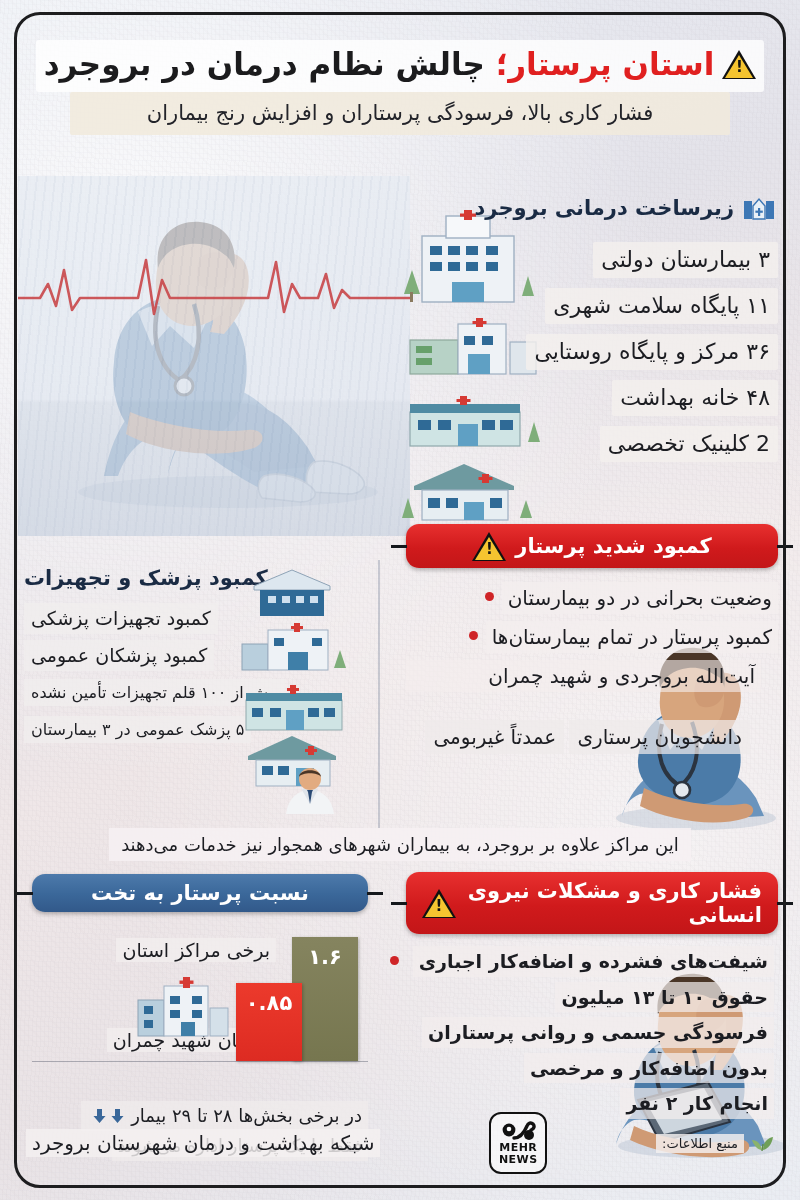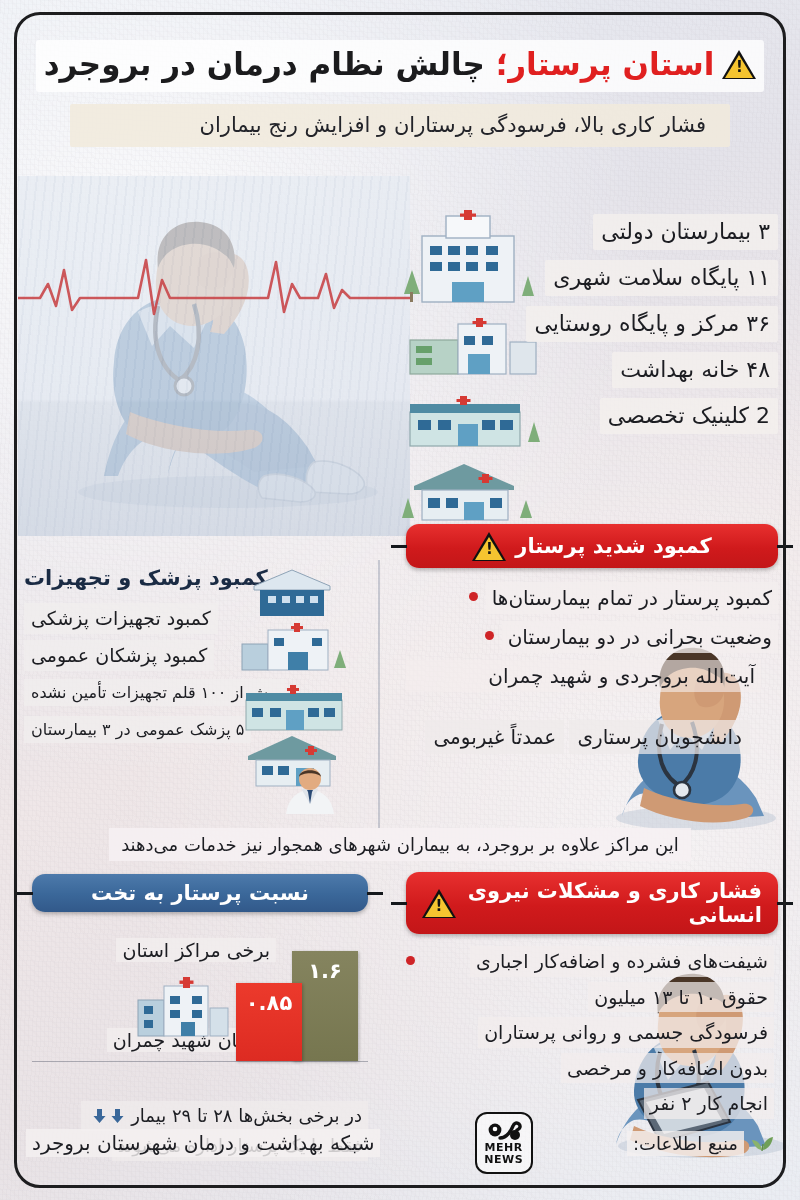--- a/index.html
+++ b/index.html
@@ -53,22 +53,22 @@
   .warn-bang{
     position:absolute;z-index:3;left:0;right:0;top:11px;text-align:center;
     font-size:15px;font-weight:bold;color:#111;line-height:1;
   }
   .title{
     font-size:31px;font-weight:bold;color:#1b1b1d;letter-spacing:-.3px;
     line-height:1.25;white-space:nowrap;
   }
   .title .red{color:#e02020;}
   .subtitle-wrap{
-    margin:12px 44px 0;background:rgba(241,234,220,.86);
-    padding:7px 24px;border-radius:2px;
+    margin:0 44px 0;background:rgba(241,234,220,.86);
+    padding:7px 24px;text-align:center;border-radius:2px;
   }
   .subtitle{font-size:21px;color:#23242a;line-height:1.4;}
 
   
   .nurse-a{position:absolute;left:18px;top:176px;width:392px;height:360px;z-index:5;overflow:hidden;}
   .ecg{position:absolute;left:0;top:64px;width:392px;height:90px;opacity:.9;}
   .wallfloor{position:absolute;left:0;top:0;width:100%;height:100%;
     background:linear-gradient(180deg,#e7ecf3 0%,#e2e8f1 62%,#d8dfe9 63%,#ccd5e2 100%);opacity:.75;}
   .wallfloor:after{content:"";position:absolute;inset:0;
     background:repeating-linear-gradient(96deg,rgba(150,165,190,.12) 0 2px,rgba(255,255,255,0) 2px 9px);}
@@ -94,21 +94,21 @@
   }
 
   
   .infra{position:absolute;right:22px;top:196px;width:372px;z-index:10;}
   .infra-head{justify-content:flex-start;padding-right:4px;}
   .bld-ico{
     width:30px;height:24px;position:relative;flex:0 0 auto;
   }
   .infra-list{margin-top:14px;position:relative;}
   .infra-row{
-    display:flex;align-items:center;justify-content:flex-start;
+    display:flex;align-items:flex-end;justify-content:flex-start;
     min-height:44px;margin-bottom:2px;
   }
   .infra-txt{
     font-size:22px;color:#1c1d22;background:rgba(244,240,238,.80);
     padding:2px 8px;border-radius:2px;line-height:1.45;white-space:nowrap;
   }
 
   
   .hosp-art{position:absolute;right:246px;top:208px;width:160px;height:320px;z-index:6;}
 
@@ -143,44 +143,44 @@
     display:inline-block;font-size:18px;color:#1c1d22;
     background:rgba(246,240,242,.88);padding:4px 12px;line-height:1.4;white-space:nowrap;
   }
 
   
   .ratio{position:absolute;left:32px;top:874px;width:336px;z-index:12;}
   .chart{position:relative;height:175px;margin-top:8px;}
   .bar{position:absolute;bottom:34px;width:66px;display:flex;align-items:flex-start;justify-content:center;
     box-shadow:1px 1px 3px rgba(0,0,0,.25);}
   .bar span{font-size:21px;font-weight:bold;color:#fff;margin-top:8px;}
-  .bar.b1{right:10px;height:110px;background:linear-gradient(180deg,#85845f 0%,#76764f 100%);text-align:center;}
+  .bar.b1{right:10px;height:124px;background:linear-gradient(180deg,#85845f 0%,#76764f 100%);text-align:center;}
   .bar.b2{right:66px;height:78px;background:linear-gradient(180deg,#ec3a2c 0%,#dd2b22 100%);}
   .baseline{position:absolute;left:0;right:0;bottom:33px;height:1px;background:rgba(90,95,110,.45);}
   .lbl{position:absolute;font-size:19px;color:#1c1d22;background:rgba(242,238,238,.78);padding:1px 6px;white-space:nowrap;}
   .lbl.l1{right:92px;top:18px;}
   .lbl.l2{right:66px;top:108px;}
   .hosp-small{position:absolute;right:138px;top:54px;width:96px;height:66px;}
   .ratio-note{margin-top:6px;text-align:right;}
   .ratio-note div{display:inline-block;font-size:18px;color:#1c1d22;background:rgba(240,236,236,.74);
     padding:2px 6px;line-height:1.45;white-space:nowrap;}
   .arrs{display:inline-flex;gap:3px;vertical-align:-2px;margin-left:5px;}
 
   
   .workload{position:absolute;right:22px;top:872px;width:372px;z-index:12;}
   .wl-rows{margin-top:12px;text-align:right;padding-right:4px;}
-  .wl-row{display:flex;align-items:flex-start;justify-content:space-between;gap:14px;margin-bottom:5px;}
+  .wl-row{display:flex;align-items:flex-start;justify-content:space-between;gap:14px;margin-bottom:5px;font-weight:bold;}
   .wl-txt{font-size:19px;color:#1c1d22;background:rgba(242,237,237,.72);padding:1px 6px;line-height:1.5;white-space:nowrap;}
   .nurse-c{position:absolute;right:10px;top:950px;width:200px;height:210px;z-index:8;}
 
   
   .footer{position:absolute;left:26px;right:26px;bottom:26px;height:62px;z-index:20;
     display:flex;align-items:center;justify-content:space-between;}
   .src{display:flex;align-items:center;gap:8px;}
-  .src-label{font-size:18px;color:#1c1d22;background:rgba(244,240,240,.82);padding:2px 6px;white-space:nowrap;}
+  .src-label{font-size:13px;color:#1c1d22;background:rgba(244,240,240,.82);padding:2px 6px;white-space:nowrap;}
   .leaf{width:22px;height:18px;flex:0 0 auto;}
   .src-value{font-size:20px;color:#1c1d22;background:rgba(244,240,240,.82);padding:2px 6px;white-space:nowrap;}
   .mehr{
     width:54px;height:58px;border:2.5px solid #111;border-radius:12px;background:rgba(255,255,255,.55);
     display:flex;flex-direction:column;align-items:center;justify-content:center;gap:1px;flex:0 0 auto;
   }
   .mehr .mk{width:36px;height:20px;}
   .mehr .m1{font-size:11px;font-weight:bold;color:#111;line-height:1;letter-spacing:.5px;}
   .mehr .m2{font-size:11px;font-weight:bold;color:#111;line-height:1.05;letter-spacing:.5px;}
   .vline{position:absolute;left:378px;top:560px;width:2px;height:268px;background:rgba(130,140,160,.38);z-index:9;}
@@ -239,20 +239,30 @@
 
       <path d="M188,78 C204,72 216,82 214,96 C212,110 198,118 186,112 C176,106 176,84 188,78Z" fill="#cf9a74"></path>
 
       <path d="M140,130 C132,166 142,196 168,208" fill="none" stroke="#2b3440" stroke-width="4.5"></path>
       <path d="M176,128 C186,160 180,190 162,204" fill="none" stroke="#2b3440" stroke-width="4.5"></path>
       <circle cx="166" cy="210" r="9" fill="#e3e8ee" stroke="#2b3440" stroke-width="3"></circle>
     </svg>
   </div>
 
   <div class="infra">
+    <div class="plain-head infra-head">
+      <svg class="bld-ico" viewBox="0 0 30 24">
+        <rect x="0" y="5" width="8" height="18" fill="#3d77b5"></rect>
+        <rect x="22" y="5" width="8" height="18" fill="#3d77b5"></rect>
+        <path d="M9,10 L15,3 L21,10 L21,23 L9,23 Z" fill="#e9f0f7" stroke="#3d77b5" stroke-width="1.4"></path>
+        <rect x="14" y="12" width="2.2" height="8" fill="#3d77b5"></rect>
+        <rect x="11.4" y="14.6" width="7.4" height="2.2" fill="#3d77b5"></rect>
+      </svg>
+      <span>زیرساخت درمانی بروجرد</span>
+    </div>
 
     <div class="infra-list">
       <div class="infra-row">
         <span class="infra-txt">۳ بیمارستان دولتی</span>
       </div>
       <div class="infra-row">
         <span class="infra-txt">۱۱ پایگاه سلامت شهری</span>
       </div>
       <div class="infra-row">
         <span class="infra-txt">۳۶ مرکز و پایگاه روستایی</span>
@@ -341,25 +351,25 @@
     <div class="badge red">
       <span class="tick-l"></span>
       <span class="tick-r"></span>
       <span>کمبود شدید پرستار</span>
       <span class="warn-ico">
           <span class="warn-bang">!</span>
         </span>
     </div>
     <div class="bullets">
       <div class="b-row">
+        <span class="b-txt">وضعیت بحرانی در دو بیمارستان</span>
+        <span class="dot"></span>
+      </div>
+      <div class="b-row">
         <span class="b-txt">کمبود پرستار در تمام بیمارستان‌ها</span>
-        <span class="dot"></span>
-      </div>
-      <div class="b-row">
-        <span class="b-txt">وضعیت بحرانی در دو بیمارستان</span>
         <span class="dot"></span>
       </div>
       <div class="cont-txt">آیت‌الله بروجردی  و شهید چمران</div>
     </div>
     <div class="nonlocal">
       <div>دانشجویان پرستاری</div>
       <div>عمدتاً غیربومی</div>
     </div>
   </div>
 

